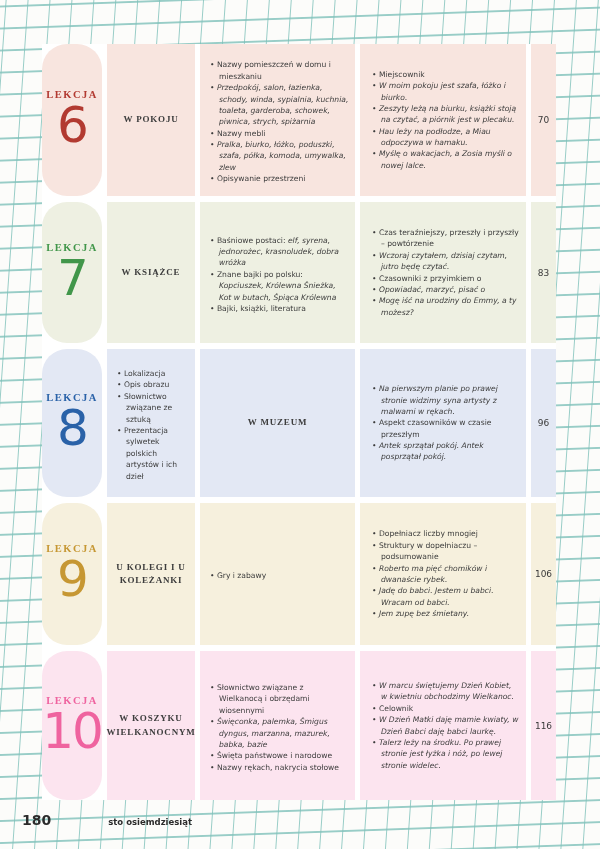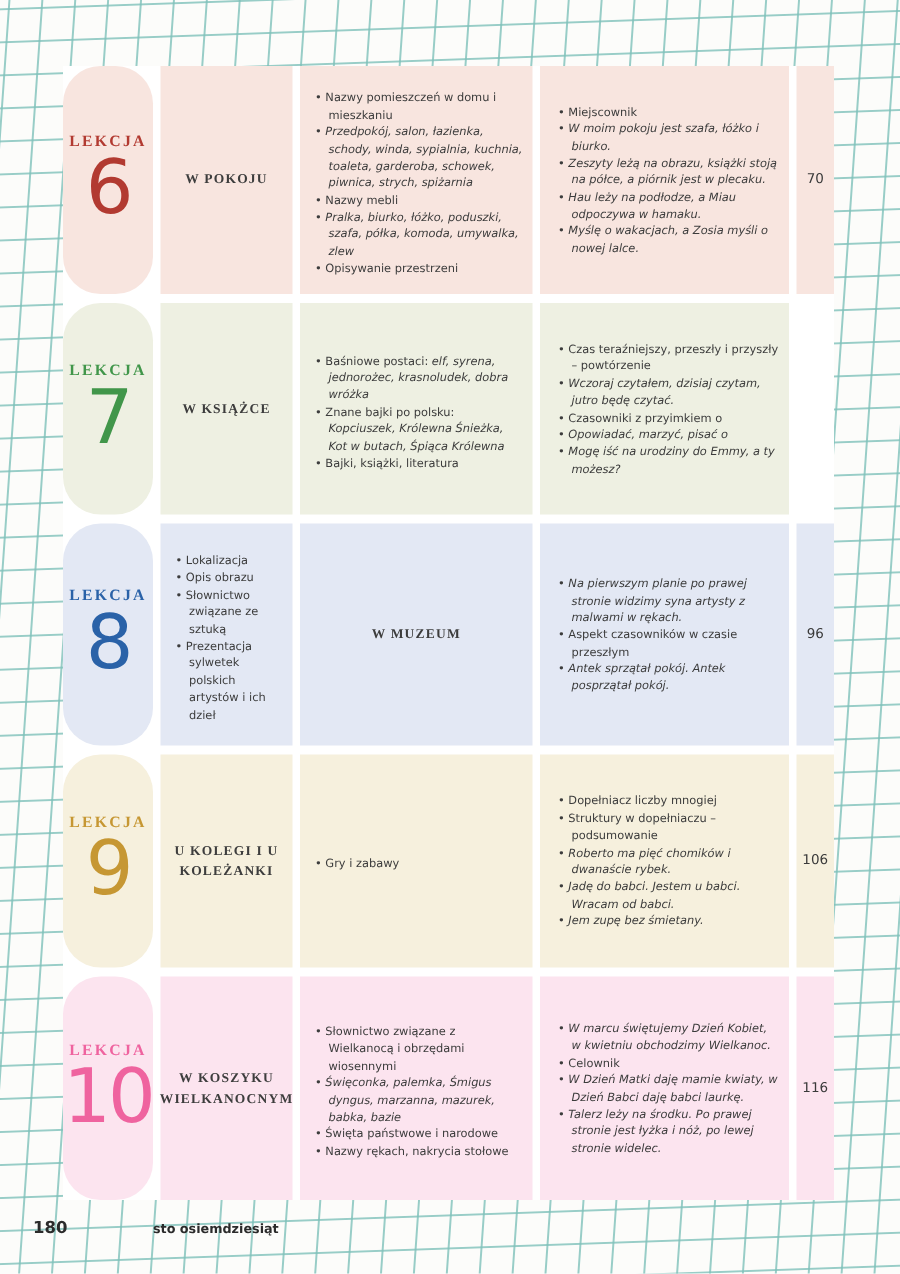--- a/index.html
+++ b/index.html
@@ -61,21 +61,21 @@
   ul.bullets li::before{content:"\2022\00a0";}
   .it{font-style:italic;}
   .page-cell{
     font-size:9px;color:#3a3a3a;text-align:center;
   }
   .footer{
     position:absolute;left:22px;top:812px;
     display:flex;align-items:baseline;gap:9px;
     color:#2b2b2b;
   }
-  .footer .num{font-weight:bold;font-size:11px;}
+  .footer .num{font-weight:bold;font-size:14px;}
   .footer .words{font-weight:bold;font-size:8.5px;padding-left:48px;}
 </style>
 </head>
 <body>
 
 <div class="grid-bg"></div>
 
 <div class="toc" id="toc">
     <div class="lesson-row" style="--row-bg: #f8e5df; --accent: #b23a31; height: 152px;">
       <div class="cell lesson-cell">
@@ -91,21 +91,21 @@
           <li><span class="it">Przedpokój, salon, łazienka, schody, winda, sypialnia, kuchnia, toaleta, garderoba, schowek, piwnica, strych, spiżarnia</span></li>
           <li><span>Nazwy mebli</span></li>
           <li><span class="it">Pralka, biurko, łóżko, poduszki, szafa, półka, komoda, umywalka, zlew</span></li>
           <li><span>Opisywanie przestrzeni</span></li>
         </ul>
       </div>
       <div class="cell grammar-cell">
         <ul class="bullets">
           <li><span>Miejscownik</span></li>
           <li><span class="it">W moim pokoju jest szafa, łóżko i biurko.</span></li>
-          <li><span class="it">Zeszyty leżą na obrazu, książki stoją na półce, a piórnik jest w plecaku.</span></li>
+          <li><span class="it">Zeszyty leżą na biurku, książki stoją na czytać, a piórnik jest w plecaku.</span></li>
           <li><span class="it">Hau leży na podłodze, a Miau odpoczywa w hamaku.</span></li>
           <li><span class="it">Myślę o wakacjach, a Zosia myśli o nowej lalce.</span></li>
         </ul>
       </div>
       <div class="cell page-cell">70</div>
     </div>
     <div class="lesson-row" style="--row-bg: #eef0e2; --accent: #41964a; height: 141px;">
       <div class="cell lesson-cell">
         <div class="lekcja-label">LEKCJA</div>
         <div class="lesson-number">7</div>
@@ -122,20 +122,21 @@
       </div>
       <div class="cell grammar-cell">
         <ul class="bullets">
           <li><span>Czas teraźniejszy, przeszły i przyszły – powtórzenie</span></li>
           <li><span class="it">Wczoraj czytałem, dzisiaj czytam, jutro będę czytać.</span></li>
           <li><span>Czasowniki z przyimkiem o</span></li>
           <li><span class="it">Opowiadać, marzyć, pisać o</span></li>
           <li><span class="it">Mogę iść na urodziny do Emmy, a ty możesz?</span></li>
         </ul>
       </div>
+      <div class="cell page-cell">83</div>
     </div>
     <div class="lesson-row" style="--row-bg: #e3e8f4; --accent: #2a62a8; height: 148px;">
       <div class="cell lesson-cell">
         <div class="lekcja-label">LEKCJA</div>
         <div class="lesson-number">8</div>
       </div>
       <div class="cell content-cell">
         <ul class="bullets">
           <li><span>Lokalizacja</span></li>
           <li><span>Opis obrazu</span></li>

